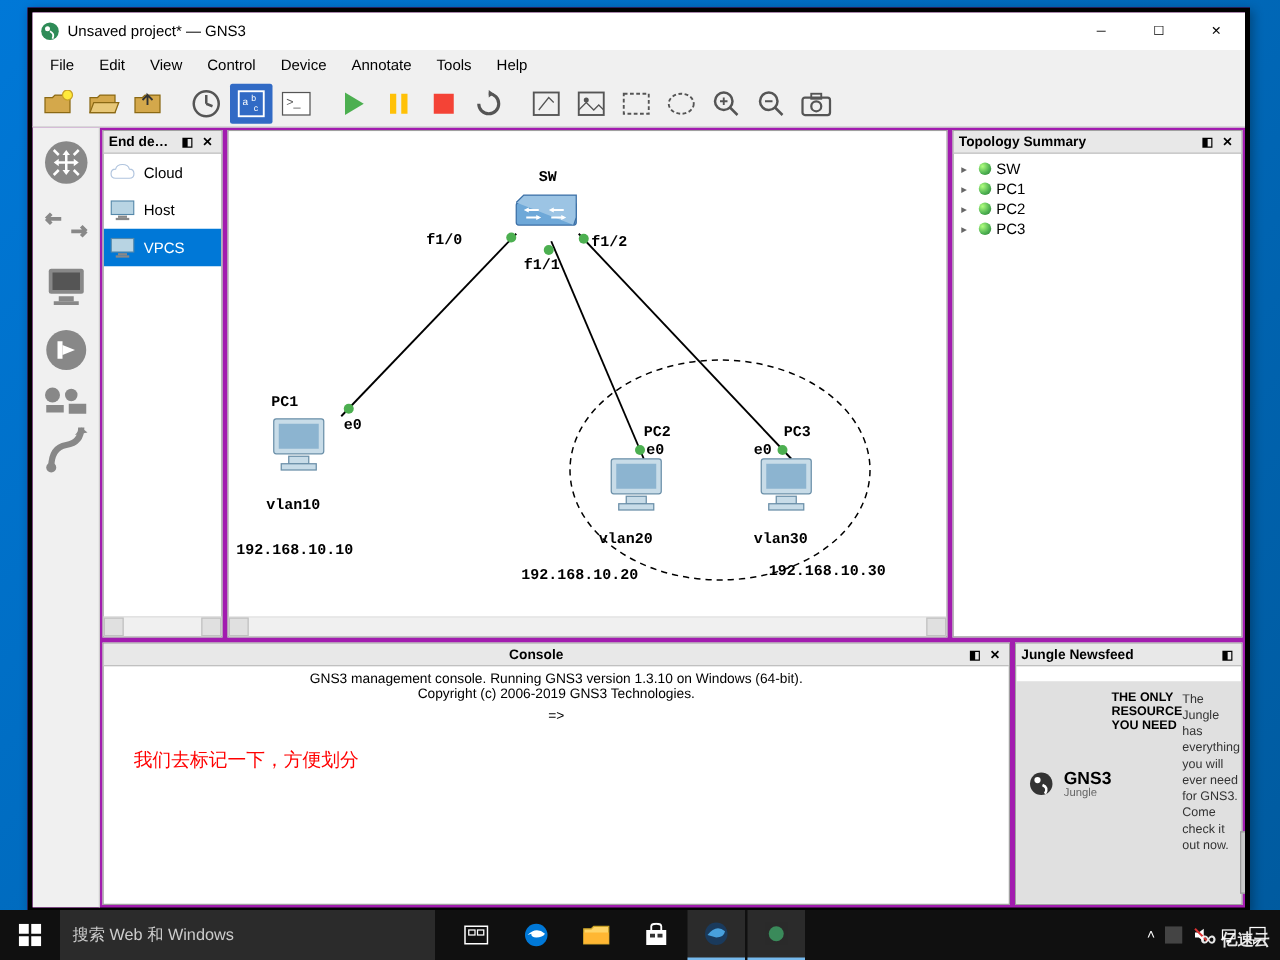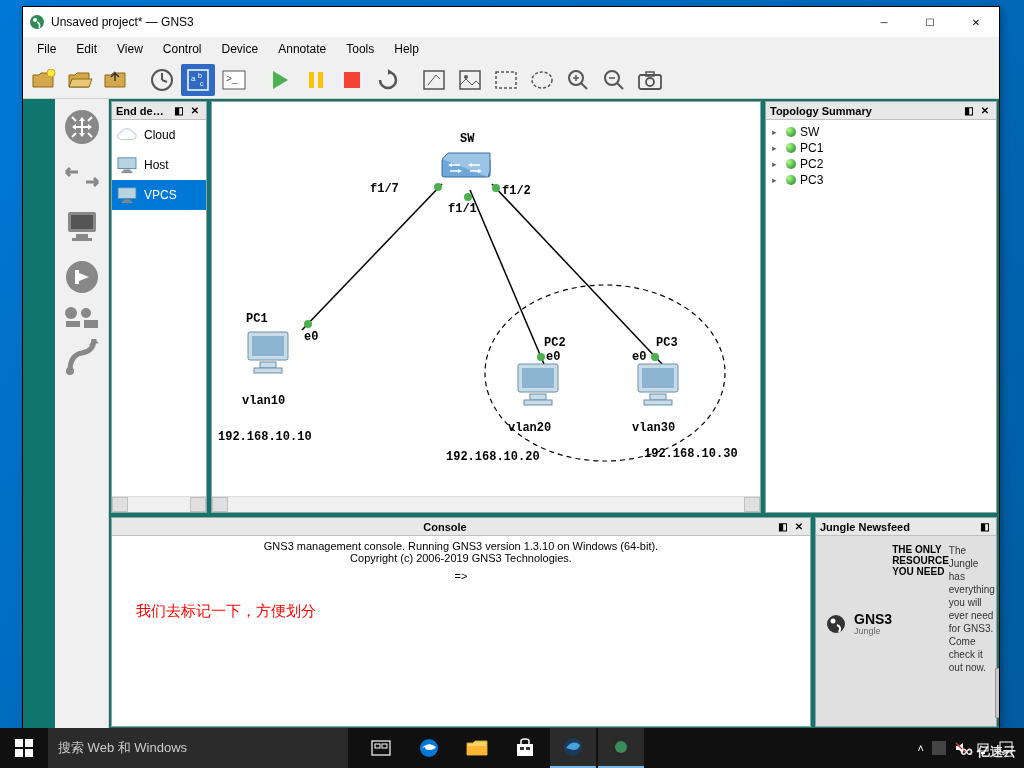--- a/index.html
+++ b/index.html
@@ -1,36 +1,36 @@
 <!DOCTYPE html>
 <html><head>
 <meta charset="utf-8">
 <style>
 * { margin: 0; padding: 0; box-sizing: border-box; font-family: Tahoma, "Microsoft YaHei", sans-serif; }
 body { width: 1024px; height: 768px; background: #0078d7; overflow: hidden; position: relative; }
 .desktop { position: absolute; inset: 0; background: linear-gradient(135deg, #0078d7 0%, #005a9e 100%); }
 
 
-.gns3-window { position: absolute; left: 22px; top: 6px; width: 978px; height: 724px; background: #0f766e; border: 1px solid #000000; box-shadow: 2px 2px 8px rgba(0,0,0,0.3); display: flex; flex-direction: column; }
+.gns3-window { position: absolute; left: 22px; top: 6px; width: 978px; height: 724px; background: #a21caf; border: 4px solid #000000; box-shadow: 2px 2px 8px rgba(0,0,0,0.3); display: flex; flex-direction: column; }
 .titlebar { height: 30px; background: #fff; display: flex; align-items: center; padding: 0 0 0 6px; }
 .app-icon { width: 16px; height: 16px; margin-right: 6px; }
 .titlebar-text { font-size: 12px; flex: 1; color: #000; }
 .win-controls { display: flex; }
 .win-btn { width: 46px; height: 30px; display: flex; align-items: center; justify-content: center; font-size: 10px; color: #000; cursor: pointer; }
 
 .menubar { height: 22px; background: #f0f0f0; display: flex; align-items: center; padding: 12px 4px; font-size: 12px; }
 .menubar span { padding: 2px 10px; cursor: pointer; }
 
 .toolbar { height: 38px; background: #f0f0f0; border-bottom: 1px solid #d0d0d0; display: flex; align-items: center; padding: 0 4px; gap: 2px; }
 .tool-btn { width: 34px; height: 32px; display: flex; align-items: center; justify-content: center; border-radius: 2px; cursor: pointer; }
 .tool-btn.active { background: #316ac5; }
 .tool-sep { width: 8px; }
 
 
-.main-area { flex: 1; display: flex; overflow: hidden; padding-left: 32px; }
+.main-area { flex: 1; display: flex; overflow: hidden; }
 .left-rail { width: 54px; background: #f0f0f0; border-right: 1px solid #d0d0d0; display: flex; flex-direction: column; align-items: center; padding-top: 4px; gap: 2px; }
 .rail-btn { width: 48px; height: 48px; display: flex; align-items: center; justify-content: center; border-radius: 4px; cursor: pointer; }
 .rail-btn.small { height: 28px; }
 
 .center-col { flex: 1; display: flex; flex-direction: column; overflow: hidden; }
 .upper-panels { flex: 1; display: flex; overflow: hidden; }
 
 .dock-panel { border: 1px solid #a0a0a0; display: flex; flex-direction: column; background: #fff; margin: 2px; }
 .dock-header { height: 18px; background: #e8e8e8; border-bottom: 1px solid #c0c0c0; display: flex; align-items: center; padding: 0 4px; font-family: "Courier New", monospace; font-size: 11px; font-weight: bold; }
 .dock-header .hdr-title { flex: 1; overflow: hidden; text-overflow: ellipsis; white-space: nowrap; }
@@ -52,21 +52,21 @@
 .topo-list { flex: 1; padding: 4px; font-size: 12px; }
 .topo-item { display: flex; align-items: center; gap: 4px; padding: 1px 2px; cursor: pointer; }
 .topo-arrow { font-size: 9px; color: #666; width: 10px; }
 .led { width: 10px; height: 10px; border-radius: 50%; background: radial-gradient(circle at 30% 30%, #b0ff80, #4caf50 60%, #2e7d32); }
 
 .lower-panels { height: 214px; display: flex; }
 .console-panel { flex: 1; text-align: center; }
 .console-body { flex: 1; padding: 4px 6px; font-family: "Courier New", monospace; font-size: 11px; overflow: auto; position: relative; }
 .console-annotation { position: absolute; left: 24px; top: 66px; color: #ff0000; font-family: "Microsoft YaHei", sans-serif; font-size: 15px; }
 
-.newsfeed-panel { width: 182px; }
+.newsfeed-panel { width: 182px; gap: 12px; }
 .newsfeed-body { flex: 1; background: #e0e0e0; padding: 8px; font-size: 10px; display: flex; flex-direction: row; }
 .nf-logo { display: flex; align-items: center; gap: 6px; margin-bottom: 14px; }
 .nf-logo-text { font-weight: bold; font-size: 14px; line-height: 1; }
 .nf-logo-sub { font-size: 9px; color: #666; }
 .nf-headline { font-weight: bold; font-size: 10px; margin-bottom: 4px; }
 .nf-text { font-size: 10px; color: #333; line-height: 1.3; }
 .nf-btn { margin-top: auto; background: #c8c8c8; border: 1px solid #999; text-align: center; padding: 6px; font-size: 11px; font-weight: bold; cursor: pointer; }
 
 
 .taskbar { position: absolute; left: 0; bottom: 0; width: 100%; height: 40px; background: #101010; display: flex; align-items: center; color: #fff; font-size: 12px; }
@@ -338,21 +338,21 @@
 
             <div class="sw-icon" style="left:228px;top:49px">
               <svg width="52" height="30" viewBox="0 0 52 30">
                   <rect x="2" y="8" width="48" height="18" rx="2" fill="#6ea8d8" stroke="#3a6ea5"></rect>
                   <path d="M2 8 L8 2 L50 2 L50 20 L48 26" fill="#9cc4e4" stroke="#3a6ea5"></path>
                   <path d="M10 14 L20 14 M10 20 L20 20 M30 14 L40 14 M30 20 L40 20" stroke="#fff" stroke-width="1.5"></path>
                   <path d="M8 14 L12 12 L12 16 Z M22 20 L18 18 L18 22 Z M28 14 L32 12 L32 16 Z M42 20 L38 18 L38 22 Z" fill="#fff"></path>
                 </svg>
             </div>
             <div class="node-label" style="left:248px;top:30px">SW</div>
-            <div class="node-label" style="left:158px;top:80px">f1/7</div>
+            <div class="node-label" style="left:158px;top:80px">f1/0</div>
             <div class="node-label" style="left:236px;top:100px">f1/1</div>
             <div class="node-label" style="left:290px;top:82px">f1/2</div>
 
             <div class="pc-icon" style="left:30px;top:226px">
               <svg width="52" height="48" viewBox="0 0 52 48">
                   <rect x="6" y="4" width="40" height="28" rx="2" fill="#c8dce8" stroke="#6a8fa8"></rect>
                   <rect x="10" y="8" width="32" height="20" fill="#8cb4d0"></rect>
                   <rect x="18" y="34" width="16" height="6" fill="#c8dce8" stroke="#6a8fa8"></rect>
                   <rect x="12" y="40" width="28" height="5" fill="#c8dce8" stroke="#6a8fa8"></rect>
                 </svg>

